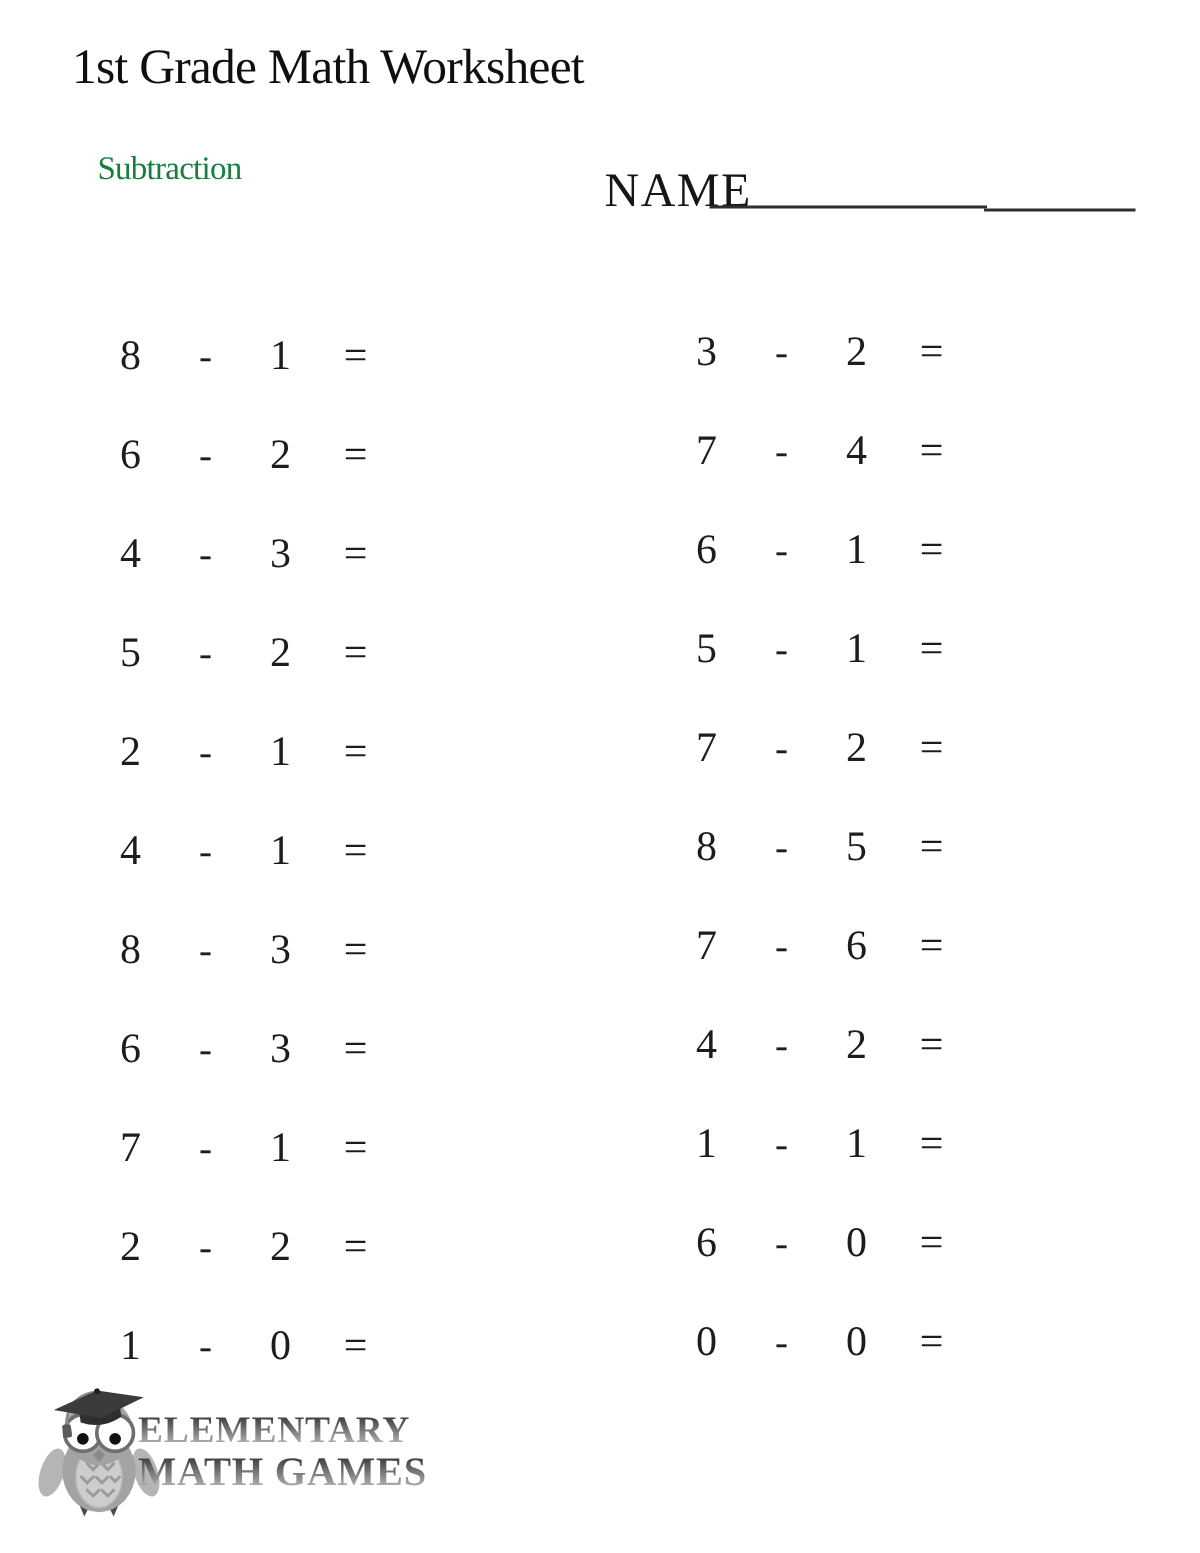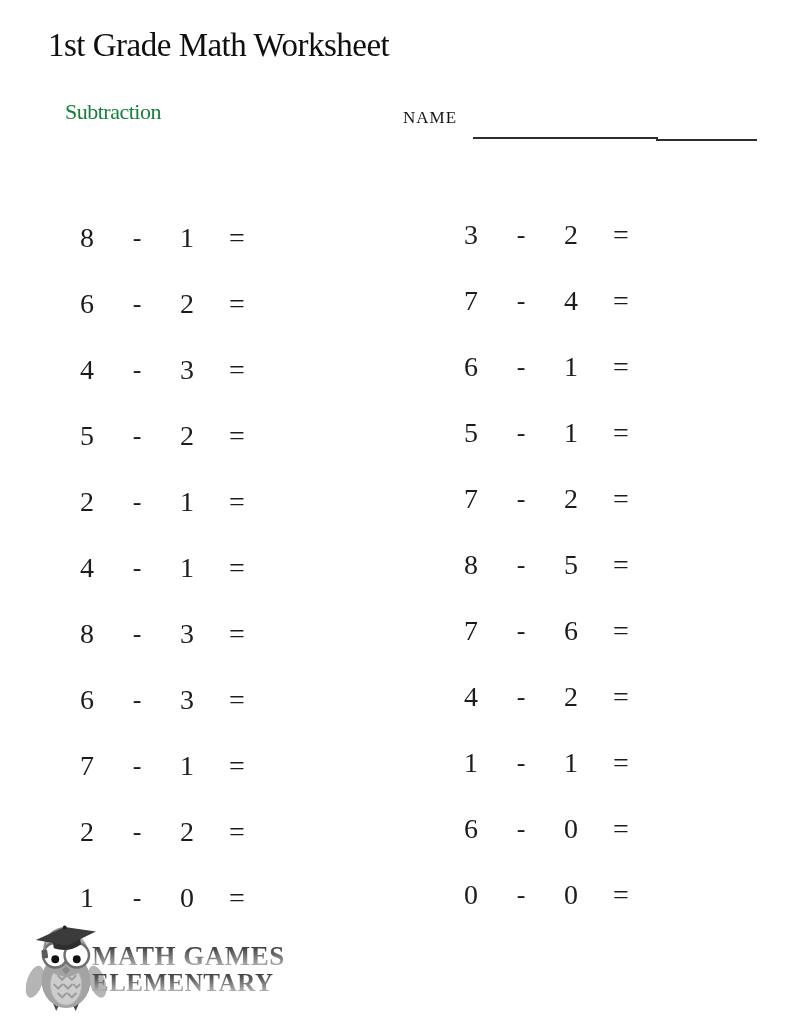--- a/index.html
+++ b/index.html
@@ -18,21 +18,21 @@
     color:#0f0f0f;
   }
   .subtitle{
     position:absolute;left:53px;top:99px;
     font-size:22px;letter-spacing:-0.5px;
     color:#15803d;
     margin-left:12px;
   }
   .name-label{
     position:absolute;left:403px;top:108px;
-    font-size:17px;letter-spacing:1px;
+    font-size:32px;letter-spacing:1px;
     color:#161616;
   }
   .name-line{
     position:absolute;height:0;
     border-top:2px solid var(--line,#2e2e2e);
   }
   .name-line.seg1{left:473px;top:137px;width:185px;}
   .name-line.seg2{left:656px;top:139px;width:101px;}
 
   .col{position:absolute;width:230px;}
@@ -270,18 +270,18 @@
     <g transform="rotate(-8 45 12)">
       <path d="M45 3 C33 2 23 9 21 23" stroke="#8c8c8c" stroke-width="2.2" fill="none"></path>
       <rect x="18" y="22" width="6" height="9" rx="1.5" fill="#5a5a5a"></rect>
       <path d="M31 13 L31 22 Q45 29 59 22 L59 13 Q45 20 31 13 Z" fill="#2e2e2e"></path>
       <polygon points="45,2 76,11 45,21 14,11" fill="#3b3b3b"></polygon>
       <circle cx="45" cy="2.5" r="2" fill="#1f1f1f"></circle>
     </g>
   </svg>
 
   <div class="logo-text">
+    <div class="logo-line logo-line1">ELEMENTARY</div>
     <div class="logo-line logo-line2">MATH GAMES</div>
-    <div class="logo-line logo-line1">ELEMENTARY</div>
   </div>
 
 
 </div>
 
 </body></html>

